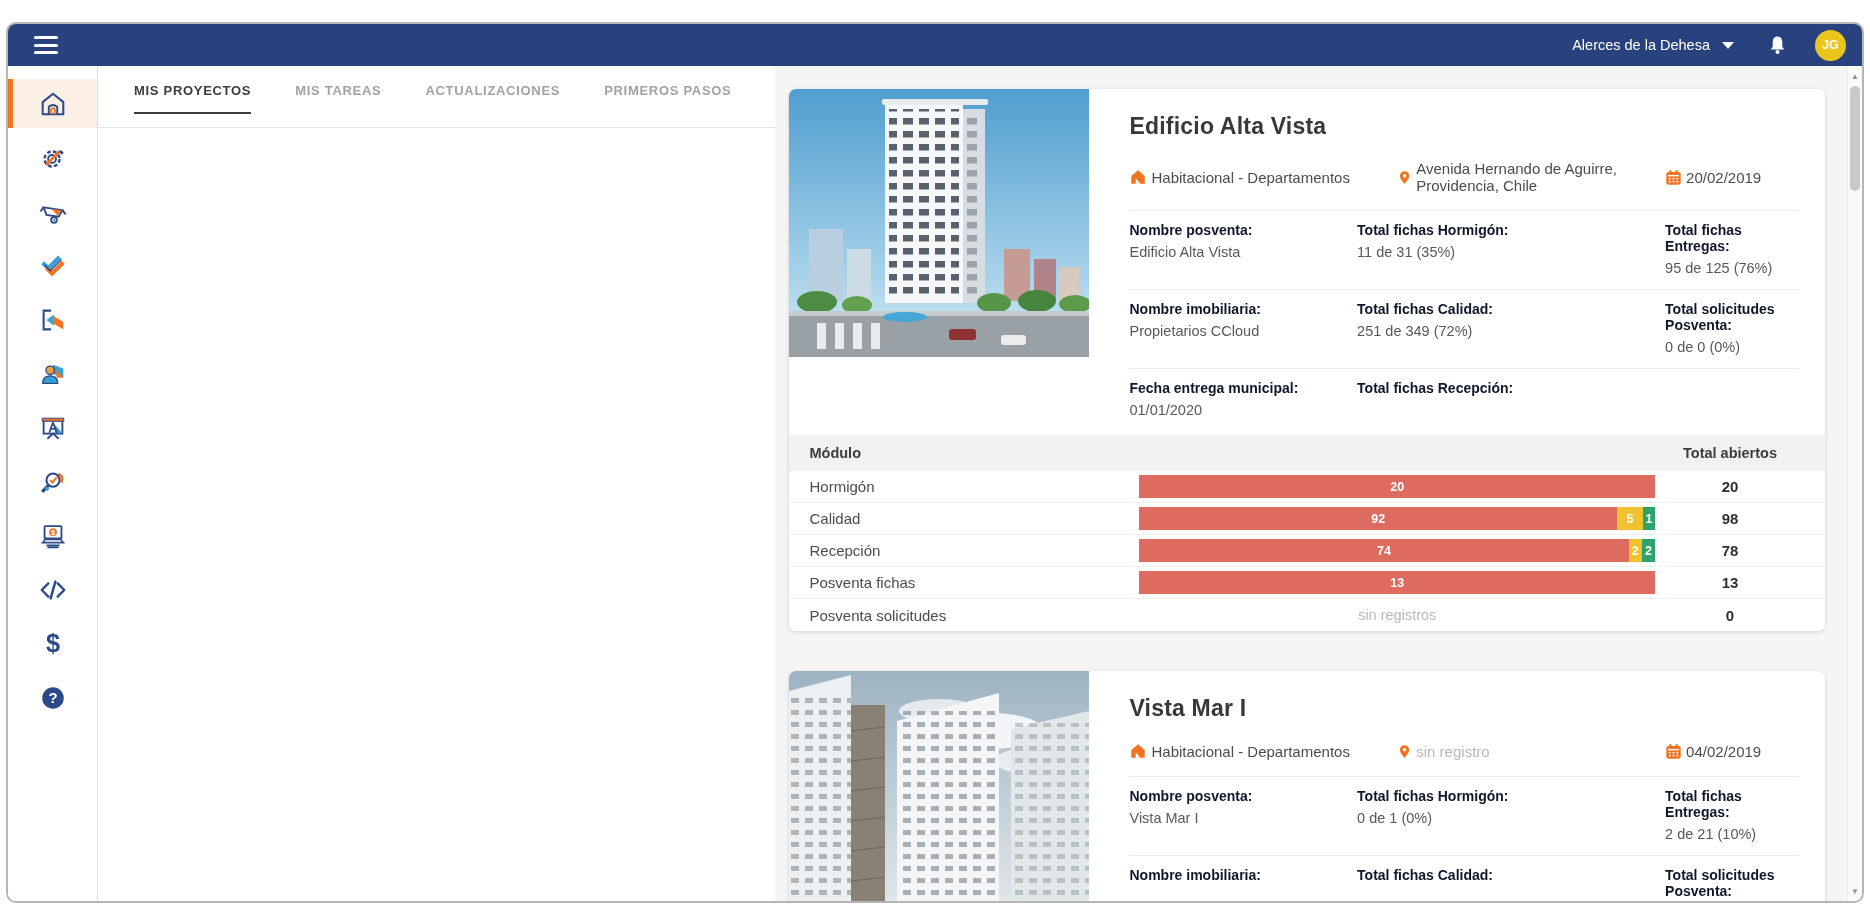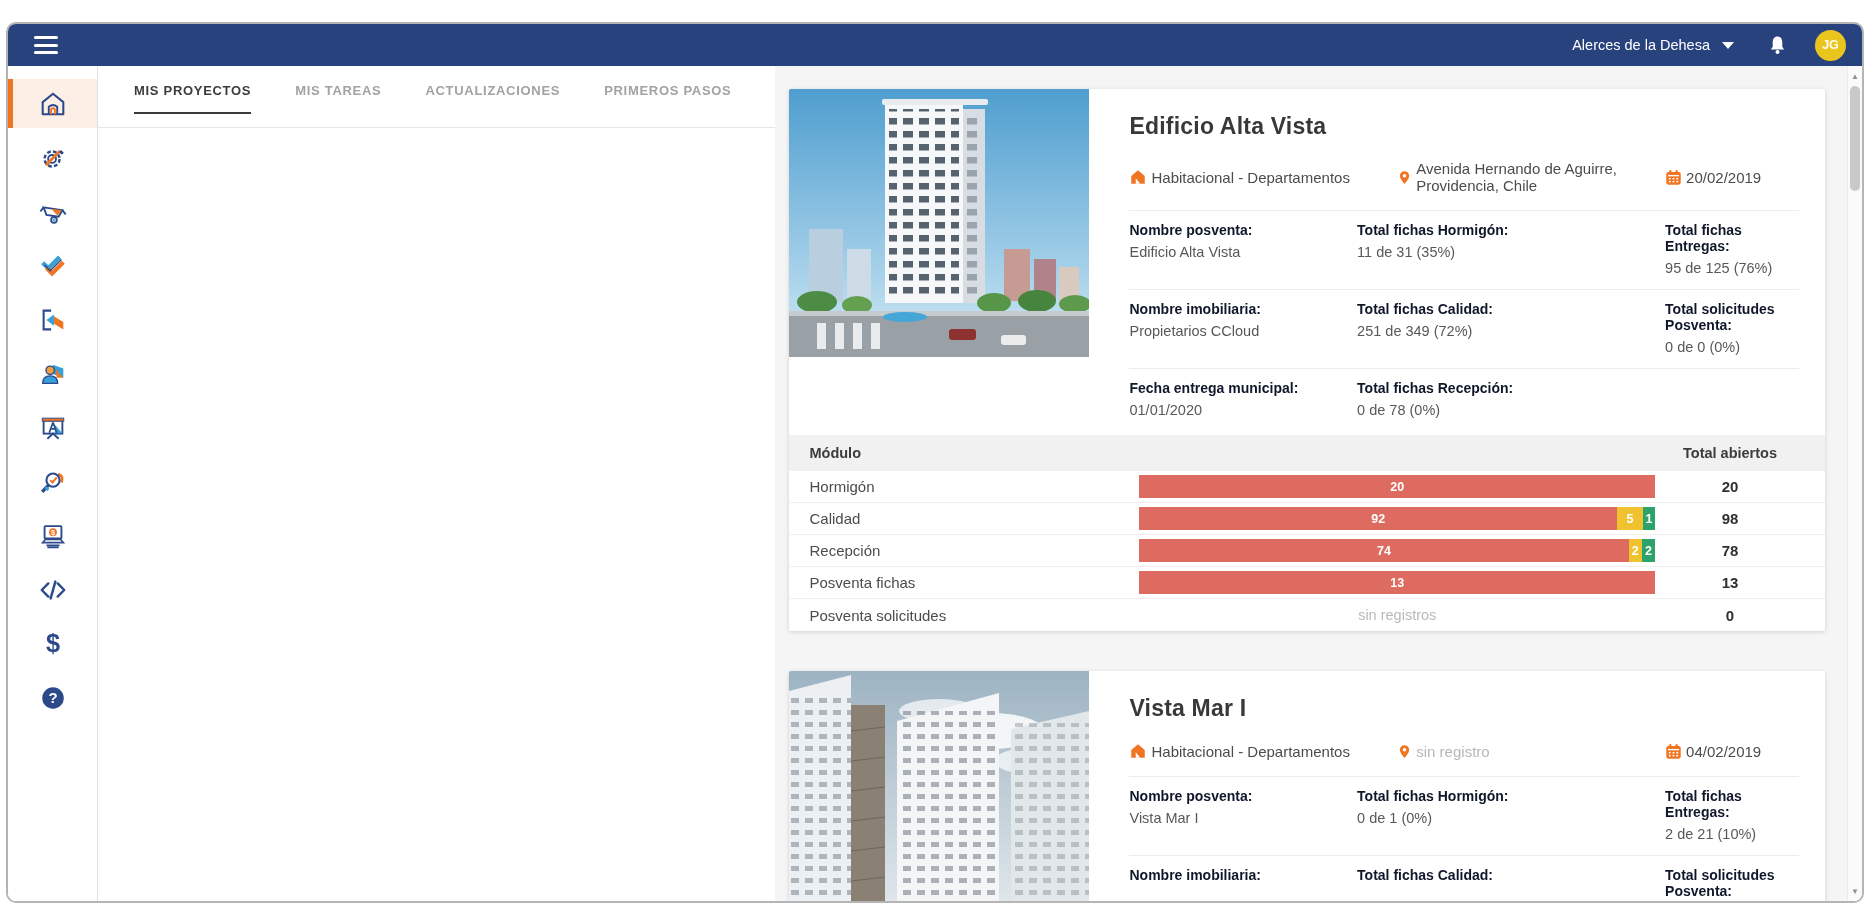--- a/index.html
+++ b/index.html
@@ -44,21 +44,21 @@
   
   .tabbar { height:62px; background:#fff; border-bottom:1px solid #e6e6e6;
             display:flex; padding-left:36px; flex:0 0 auto; }
   .tab { display:flex; align-items:center; height:46px; margin:2px 44px 0 0;
          border-bottom:2px solid transparent; color:#a2a2a2; font-size:13px;
          font-weight:600; letter-spacing:.7px; cursor:pointer; white-space:nowrap; }
   .tab.active { color:#3c3c3c; border-color:#3c3c3c; }
   
   .content-wrap { flex:1; position:relative; background:#f5f5f5; min-height:0; overflow:hidden; }
   .content { position:absolute; inset:0 15px 0 0; padding:23px 22px 0 14px; overflow:hidden; }
-  .card { background:#fff; border-radius:2px; box-shadow:0 1px 4px rgba(0,0,0,.15);
+  .card { background:#fff; border-radius:7px; box-shadow:0 1px 4px rgba(0,0,0,.15);
           margin-bottom:40px; overflow:hidden; }
   .card-top { display:flex; }
   .photo { width:300px; height:268px; flex:0 0 auto; overflow:hidden; }
   .photo svg { display:block; width:300px; height:268px; }
   .info { flex:1; padding:12px 26px 0 40px; min-width:0; }
   .title { font-size:23px; font-weight:600; color:#383838; margin:12px 0 20px; letter-spacing:.2px; }
   .meta-row { display:grid; grid-template-columns:40% 40% 20%; align-items:center;
               padding-bottom:16px; border-bottom:1px solid #ececec; }
   .meta-item { display:flex; align-items:center; gap:4px; font-size:15px; color:#4c4c4c; }
   .meta-item .micon { display:flex; flex:0 0 auto; }
@@ -358,21 +358,20 @@
                       <div class="d-value">0 de 0 (0%)</div>
                     </div>
                   </div>
                   <div class="d-row">
                     <div class="d-cell">
                       <div class="d-label">Fecha entrega municipal:</div>
                       <div class="d-value">01/01/2020</div>
                     </div>
                     <div class="d-cell">
                       <div class="d-label">Total fichas Recepción:</div>
-                      <div class="d-value">0 de 78 (0%)</div>
                     </div>
                     <div class="d-cell"></div>
                   </div>
                 </div>
               </div>
               <div class="module-table">
                 <div class="mt-header">
                   <div class="mt-module">Módulo</div>
                   <div class="mt-total">Total abiertos</div>
                 </div>

